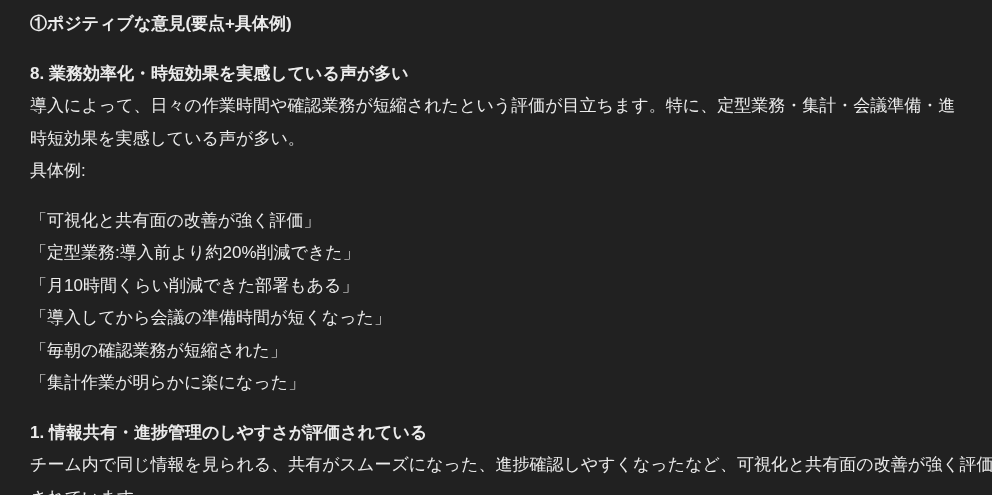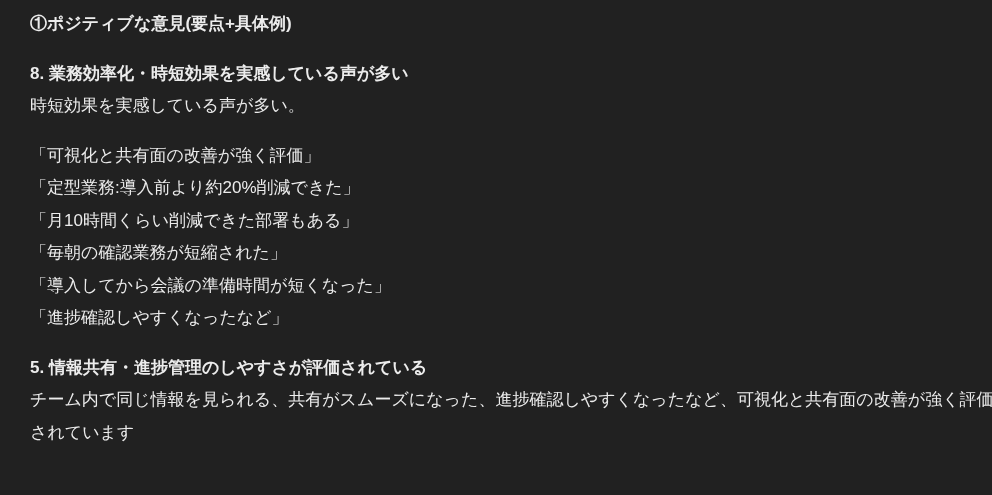--- a/index.html
+++ b/index.html
@@ -37,31 +37,33 @@
 <body style="background: rgb(33, 33, 33); color: rgb(236, 236, 236);">
 
 <main class="message">
 
   <p class="para bold">
     <span class="line">①ポジティブな意見(要点+具体例)</span>
   </p>
 
   <div class="para">
     <span class="line bold">8. 業務効率化・時短効果を実感している声が多い</span>
+    <span class="line">導入によって、日々の作業時間や確認業務が短縮されたという評価が目立ちます。特に、定型業務・集計・会議準備・進</span>
     <span class="line">時短効果を実感している声が多い。</span>
+    <span class="line">具体例:</span>
   </div>
 
   <div class="para">
     <span class="line">「可視化と共有面の改善が強く評価」</span>
     <span class="line">「定型業務:導入前より約20%削減できた」</span>
     <span class="line">「月10時間くらい削減できた部署もある」</span>
+    <span class="line">「導入してから会議の準備時間が短くなった」</span>
     <span class="line">「毎朝の確認業務が短縮された」</span>
-    <span class="line">「導入してから会議の準備時間が短くなった」</span>
-    <span class="line">「進捗確認しやすくなったなど」</span>
+    <span class="line">「集計作業が明らかに楽になった」</span>
   </div>
 
   <div class="para">
-    <span class="line bold">5. 情報共有・進捗管理のしやすさが評価されている</span>
+    <span class="line bold">1. 情報共有・進捗管理のしやすさが評価されている</span>
     <span class="line">チーム内で同じ情報を見られる、共有がスムーズになった、進捗確認しやすくなったなど、可視化と共有面の改善が強く評価</span>
     <span class="line">されています</span>
   </div>
 
 </main>
 
 </body></html>

